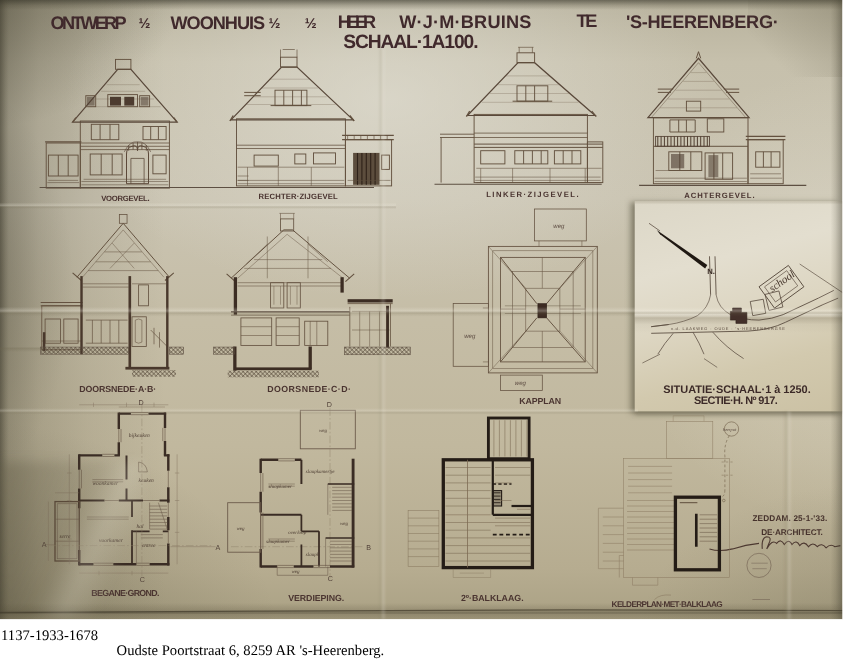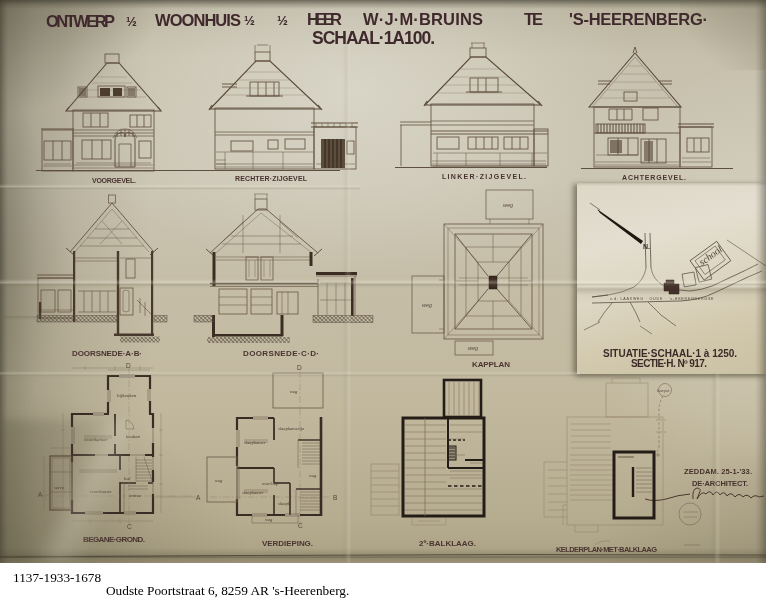--- a/index.html
+++ b/index.html
@@ -15,21 +15,21 @@
  radial-gradient(ellipse 320px 220px at -6% -6%, rgba(70,66,50,0.55), rgba(100,96,74,0) 70%),
  linear-gradient(180deg,#b7b19c 0%,#c6c0ac 10%,#cac4b2 32%,#c5bda6 52%,#c1b89e 72%,#b6ac90 92%,#aaa184 100%);}
 .fold{position:absolute;pointer-events:none;}
 #inset{position:absolute;left:577px;top:183px;width:189px;height:191px;
 background:
  linear-gradient(180deg,rgba(120,110,85,0.25) 0,rgba(120,110,85,0) 3px),
  linear-gradient(180deg,rgba(245,242,232,0) 98px,rgba(245,242,232,0.5) 103px,rgba(105,95,72,0.28) 106px,rgba(105,95,72,0.06) 112px,rgba(105,95,72,0) 120px),
  linear-gradient(165deg,#dcd7c7 0%,#e3decf 30%,#ddd6c2 52%,#d2c9ae 75%,#cbc1a4 100%);
 box-shadow:-4px 1px 5px rgba(80,75,55,0.5), 0 3px 4px rgba(80,75,55,0.35);}
 #caption{position:absolute;left:0;top:563px;width:766px;height:37px;background:#ffffff;color:#000;font-family:"Liberation Serif",serif;font-size:13.3px;}
-#caption .num{position:absolute;left:1px;top:7px;white-space:nowrap;padding-left:12px;}
+#caption .num{position:absolute;left:1px;top:7px;white-space:nowrap;}
 #caption .l1{position:absolute;left:106px;top:7px;white-space:nowrap;letter-spacing:-0.12px;}
 #caption .l2{position:absolute;left:106px;top:19.5px;white-space:nowrap;}
 svg{position:absolute;left:0;top:0;}
 </style>
 </head>
 <body>
 <div id="page">
   <div id="photo">
     <div id="inset"></div>
     <svg id="art" width="766" height="563" viewBox="0 0 766 563">

